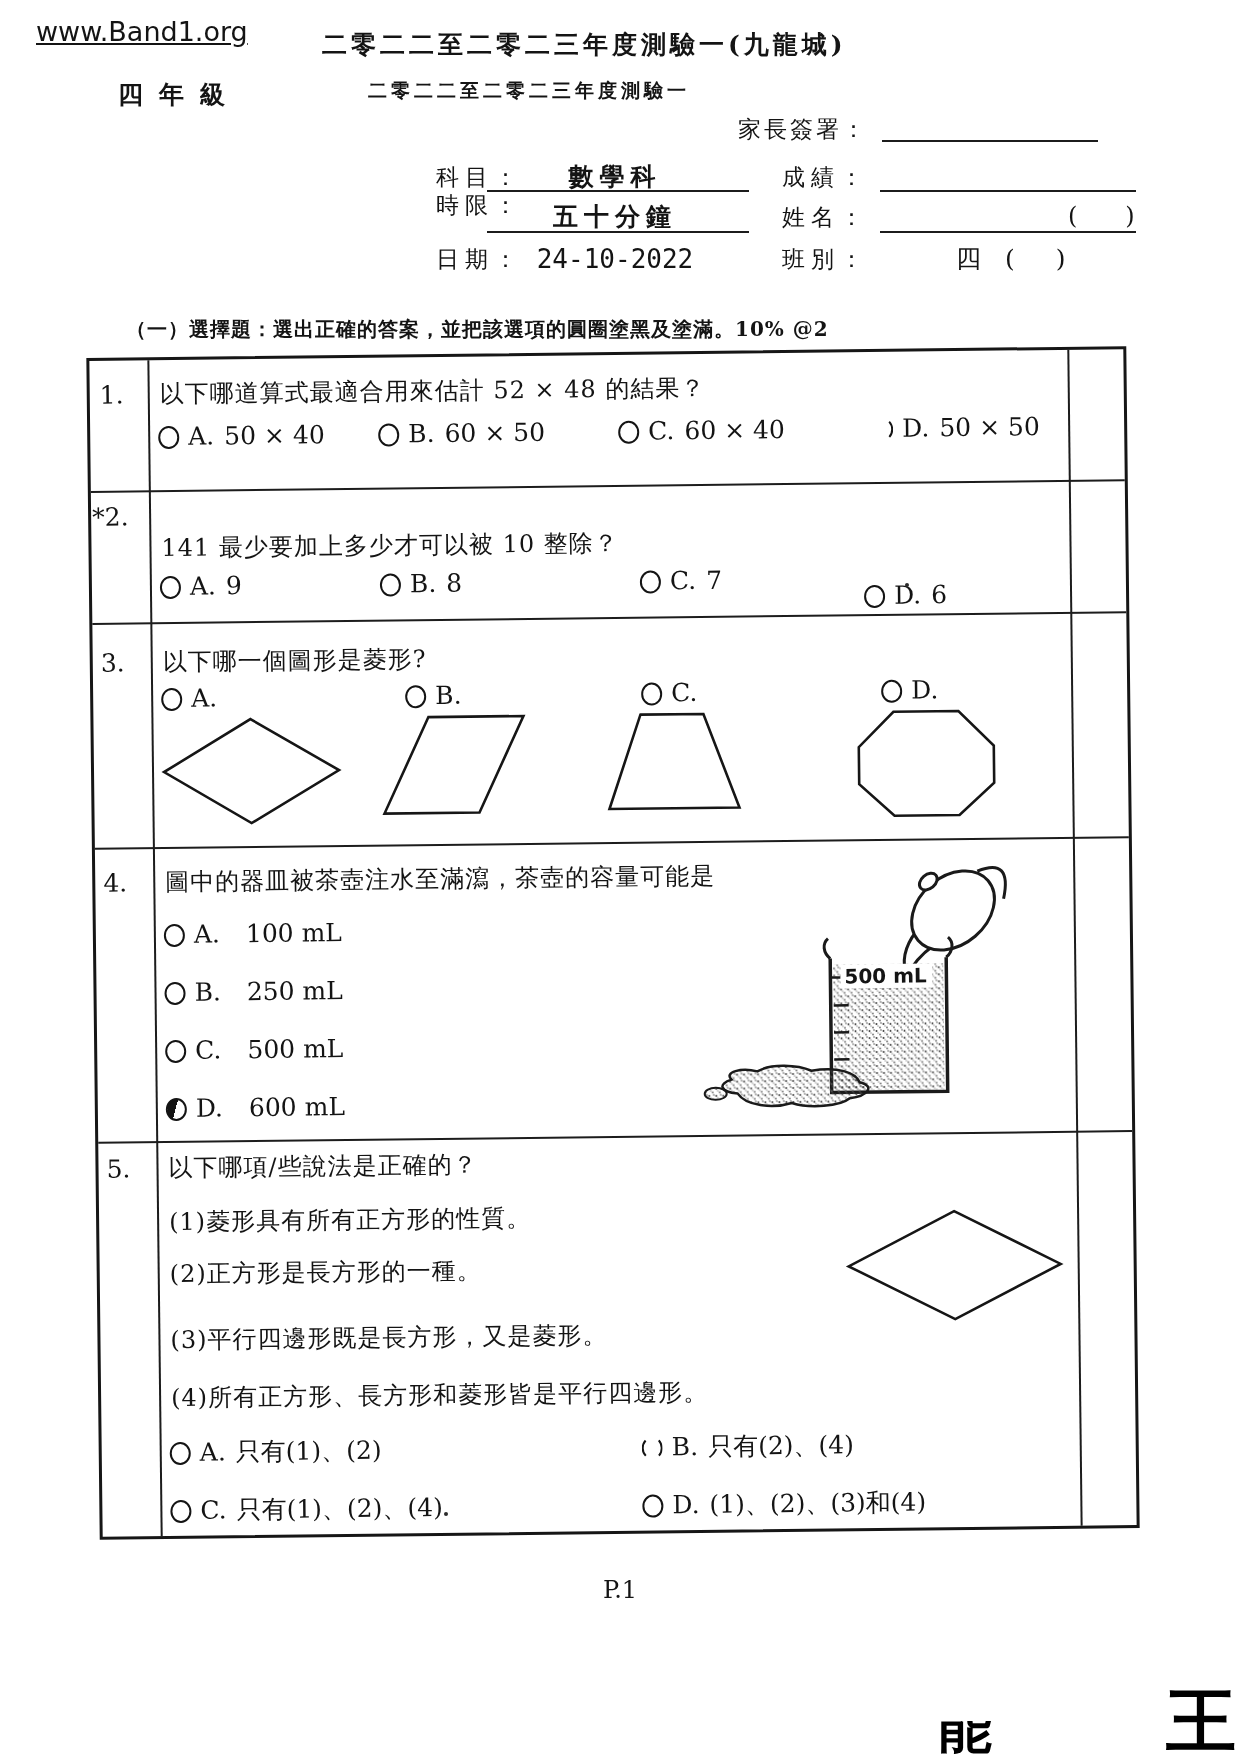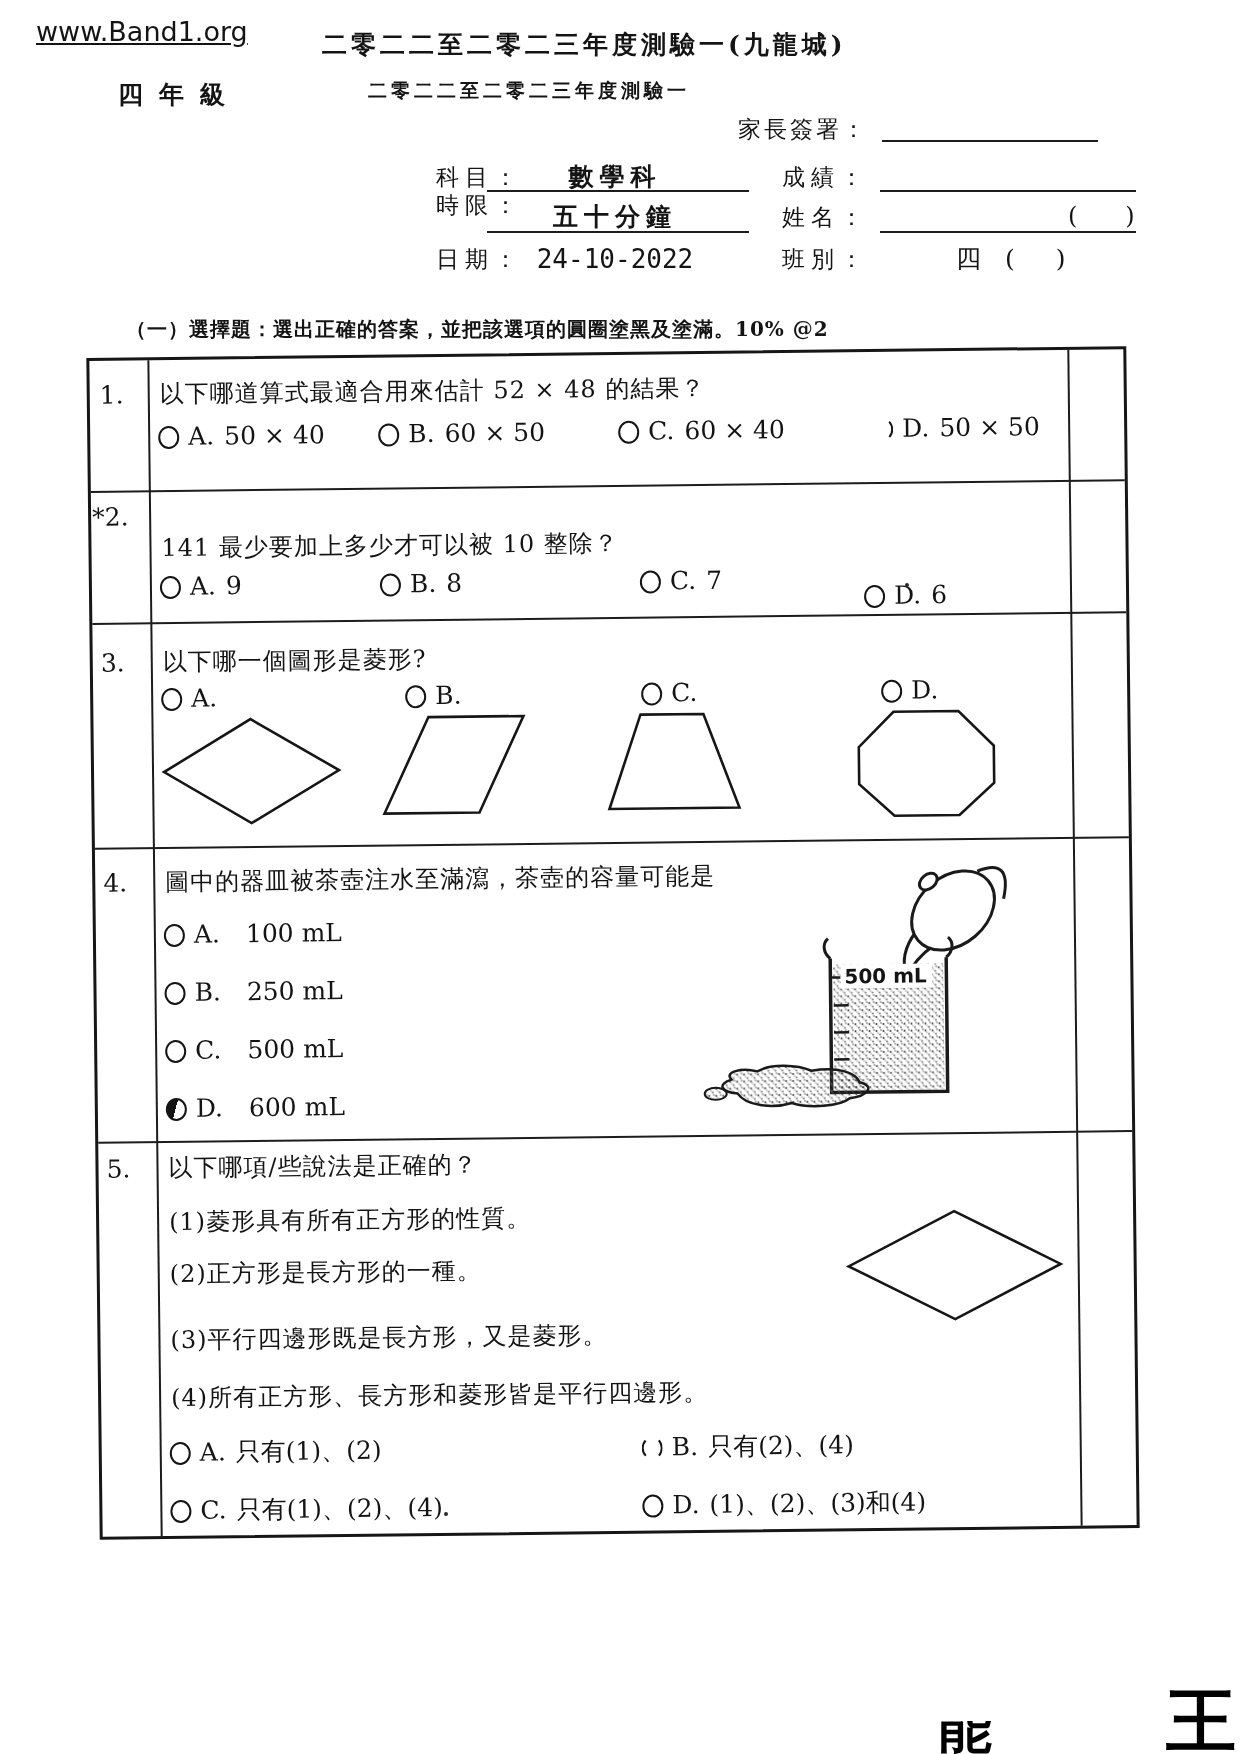--- a/index.html
+++ b/index.html
@@ -195,20 +195,21 @@
       <span class="circle broken"></span><span class="lab">B.</span><span>只有(2)、(4)</span>
     </div>
     <div class="opt" style="left:68px;top:1134px;">
       <span class="circle"></span><span class="lab">C.</span><span>只有(1)、(2)、(4)</span>
     </div>
     <div class="opt" style="left:540px;top:1134px;">
       <span class="circle"></span><span class="lab">D.</span><span>(1)、(2)、(3)和(4)</span>
     </div>
   </div>
 
+  <div class="abs" style="left:0;right:0;top:1576px;text-align:center;font-size:24px;">P.1</div>
 
   <div class="speck" style="left:905px;top:583px;"></div>
   <div class="speck" style="left:444px;top:1512px;"></div>
 
   <div class="wm">
     <span class="wm-clip">
         <span>測驗全能</span>
       </span>
       <span class="wm-full">王</span>
   </div>

